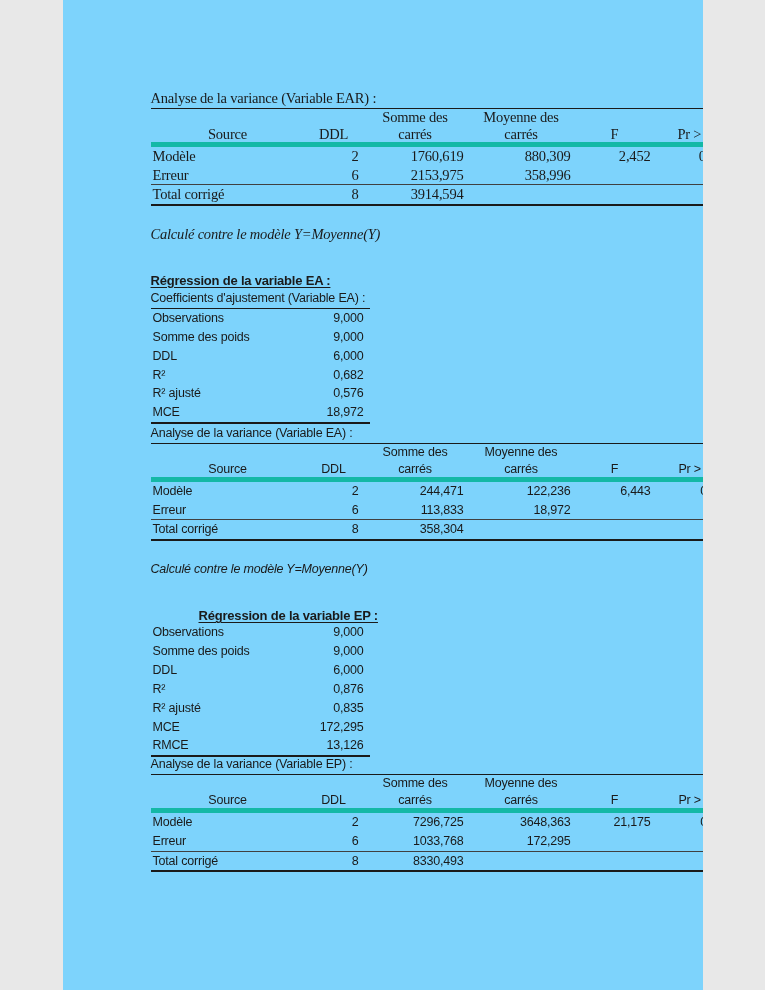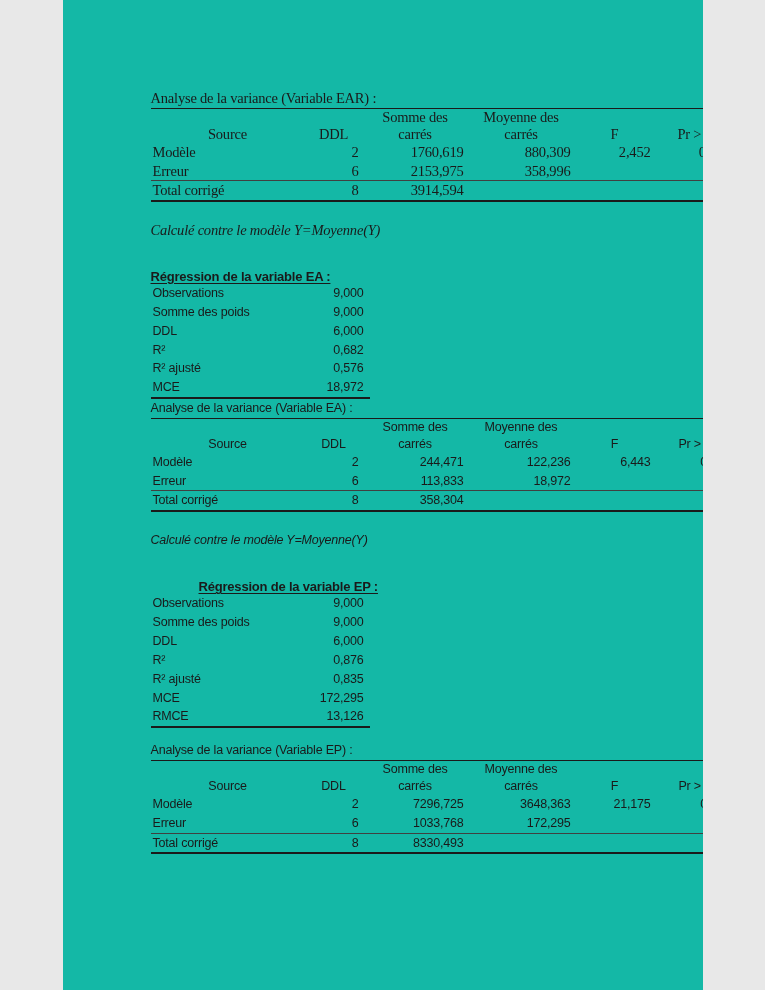--- a/index.html
+++ b/index.html
@@ -1,51 +1,51 @@
 <!DOCTYPE html>
 <html><head>
 <meta charset="utf-8">
 <style>
   html,body { margin:0; padding:0; background:#e8e8e8; }
   .page {
-    width:640px; height:990px; position:relative; background:#14b8a6;
+    width:640px; height:990px; position:relative; background:#7dd3fc;
     color:#1a1a1a; overflow:hidden; margin:0 auto;
   }
   .content { padding:91px 0 0 88px; }
 
   .serif { font-family:"Liberation Serif","DejaVu Serif",serif; font-size:14.5px; letter-spacing:-0.2px; }
   .sans  { font-family:"Liberation Sans","DejaVu Sans",sans-serif; font-size:12.5px; letter-spacing:-0.2px; }
 
   .tbl-title { width:585px; border-bottom:1px solid #1a1a1a; padding-bottom:2px; line-height:15px; white-space:nowrap; }
   .note { margin-top:21px; font-style:italic; line-height:15px; }
 
   .reg-heading { font-weight:bold; text-decoration:underline; text-underline-offset:2px; line-height:15px; font-size:13px; }
   .mt-ea { margin-top:31px; }
   .mt-ep { margin-top:31px;margin-left:48px; }
 
   .coef-title { margin-top:3px; width:219px; border-bottom:1px solid #1a1a1a; padding-bottom:2px; line-height:15px; white-space:nowrap; }
 
   table { border-collapse:collapse; table-layout:fixed; }
   table.anova { width:585px; border-bottom:2px solid #1a1a1a; }
   .anova td { padding:0; overflow:hidden; white-space:nowrap; }
   .anova tr.h1 td { height:16px; line-height:15px; vertical-align:bottom; text-align:center; }
-  .anova tr.h2 td { height:17px; line-height:16px; text-align:center; border-bottom:1px solid #14b8a6; }
+  .anova tr.h2 td { height:17px; line-height:16px; text-align:center; border-bottom:5px solid #14b8a6; }
   .anova tbody td { height:18.6px; line-height:18.6px; }
   .anova .src { text-align:left; padding-left:2px; }
   .anova .num { text-align:right; padding-right:4px; }
   .anova .num.last { padding-right:5px; }
   .anova tr.total td { border-top:1px solid #404040; }
 
   table.coef { width:219px; border-bottom:2px solid #1a1a1a; }
   .coef td { padding:0; height:18.9px; line-height:18.9px; white-space:nowrap; }
   .coef .lbl { text-align:left; padding-left:2px; }
   .coef .val { text-align:right; padding-right:6px; }
 
   .anova-title-row { margin-top:2px; }
-  .ep-anova-title { margin-top:15px; }
+  .ep-anova-title { margin-top:0; }
 
   .page-number { position:absolute; top:903px; left:0; width:765px; text-align:right; line-height:15px; }
 </style>
 </head>
 <body>
 
 <div class="page">
   <div class="content">
 
     <div class="tbl-title serif">Analyse de la variance (Variable EAR) :</div>
@@ -101,20 +101,21 @@
           <td class="num"></td>
           <td class="num"></td>
           <td class="num last"></td>
         </tr>
       </tbody>
     </table>
 
     <div class="note serif">Calculé contre le modèle Y=Moyenne(Y)</div>
 
     <div class="reg-heading sans mt-ea">Régression de la variable EA :</div>
+    <div class="coef-title sans">Coefficients d'ajustement (Variable EA) :</div>
 
     <table class="coef sans">
       <colgroup>
           <col style="width:140px">
           <col style="width:79px">
         </colgroup>
       <tbody>
         <tr>
           <td class="lbl">Observations</td>
           <td class="val">9,000</td>

